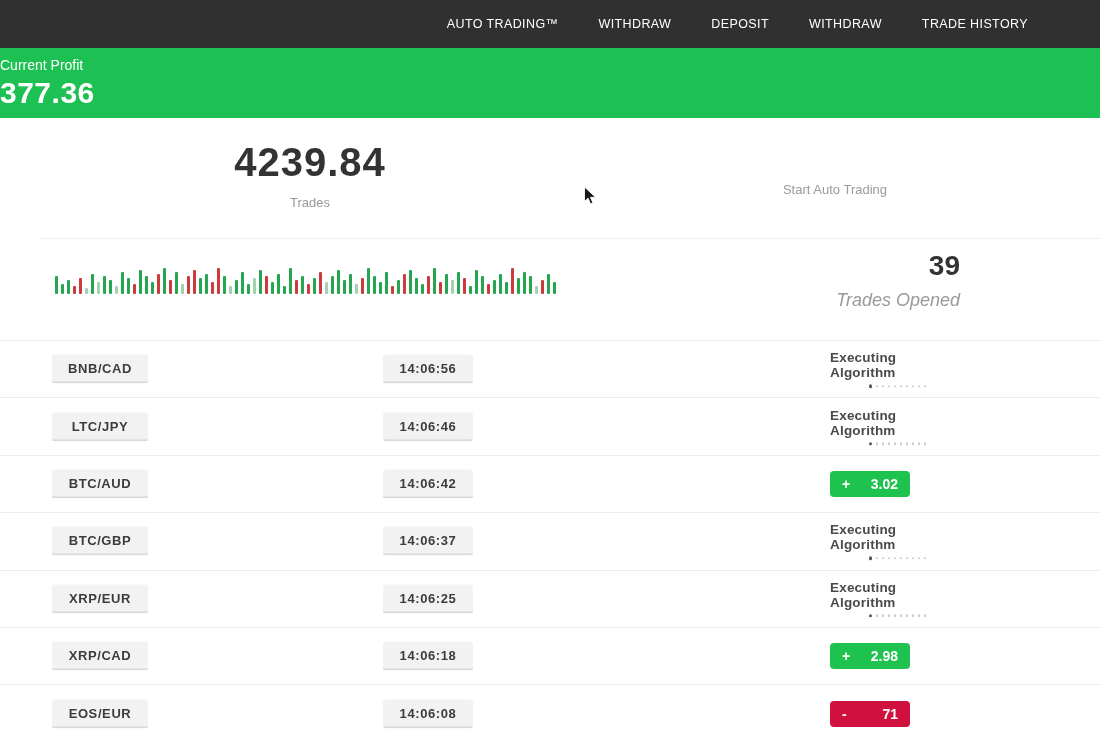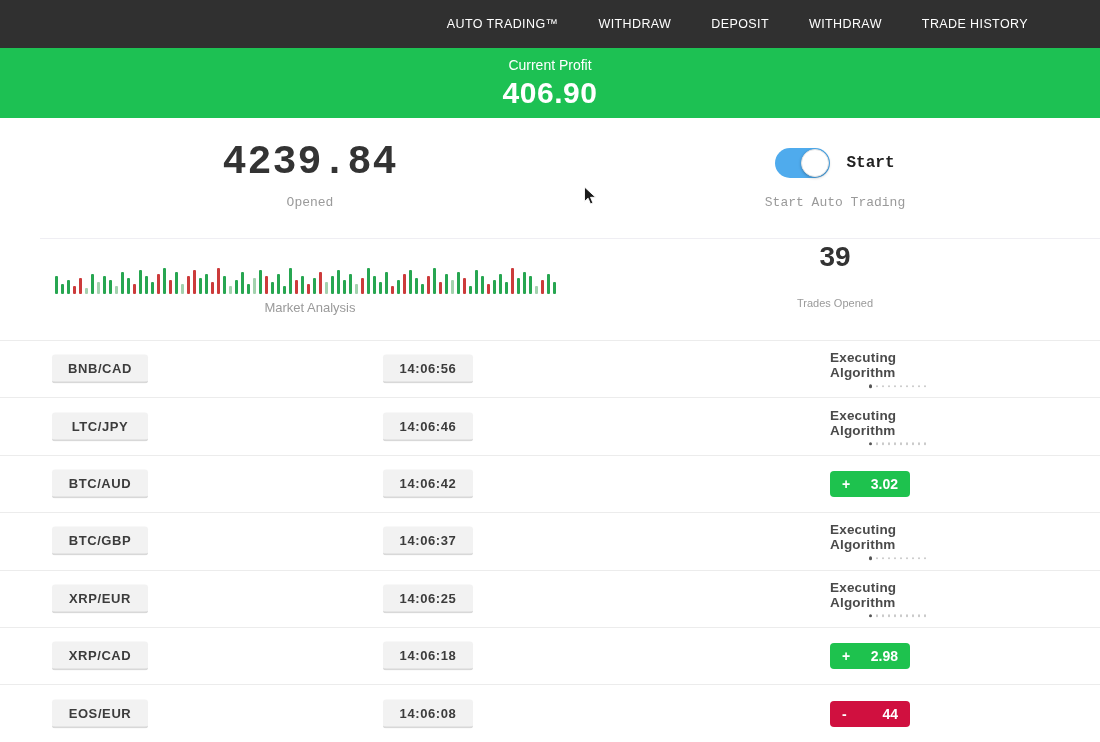--- a/index.html
+++ b/index.html
@@ -11,52 +11,52 @@
   html,body{width:1100px; height:742px;}
   body{font-family:"Liberation Sans",sans-serif; background:#fff; position:relative; overflow:hidden;}
 
   
   .topnav{height:48px; background:var(--nav-bg); display:flex; align-items:center;
           justify-content:flex-end; padding-right:72px; gap:40px;}
   .nav-item{color:#fff; font-size:12.5px; font-weight:normal; letter-spacing:.4px;
             text-decoration:none; cursor:pointer; white-space:nowrap;}
 
   
-  .banner{height:70px; background:var(--banner-green); color:#fff; text-align:center;
+  .banner{height:70px; background:var(--banner-green); color:#fff; text-align:left;
           display:flex; flex-direction:column; justify-content:center; gap:3px;}
   .banner-label{font-size:14px;}
   .banner-value{font-size:30px; font-weight:bold; letter-spacing:.5px;}
 
   
-  .stats{position:relative; height:120px;font-family:Liberation Mono, monospace;}
+  .stats{position:relative; height:120px;}
   .balance-wrap{position:absolute; left:60px; top:22px; width:500px; text-align:center;}
   .balance-value{font-size:40px; font-weight:bold; color:var(--text-dark); letter-spacing:1px;}
   .sub-label{margin-top:10px; color:var(--text-gray); font-size:13px;}
   .autotrade-wrap{position:absolute; left:710px; top:30px; width:250px; text-align:center;}
   .toggle-row{display:flex; align-items:center; justify-content:center; gap:16px;}
   .toggle{position:relative; width:55px; height:30px; border-radius:15px;
           background:var(--toggle-blue); cursor:pointer; flex:0 0 auto;}
   .knob{position:absolute; top:1px; right:1px; width:28px; height:28px; border-radius:50%;
         background:#fff; border:1px solid #e4e4e4; box-shadow:0 1px 3px rgba(0,0,0,.25);}
   .toggle-label{font-size:16px; font-weight:bold; color:#222;}
-  .autotrade-sub{margin-top:17px; color:var(--text-gray); font-size:13px;}
+  .autotrade-sub{margin-top:34px; color:var(--text-gray); font-size:13px;}
 
   .divider{position:absolute; left:40px; right:0; top:238px; border-top:1px solid #efeef3;}
 
   
   .market{position:relative; height:102px;}
   .bars{position:absolute; left:55px; top:19px; width:508px; height:37px;
         display:flex; align-items:flex-end; gap:3px; overflow:hidden;}
   .bar{width:3px; border-radius:1px; flex:0 0 auto;}
   .bar.g{background:var(--bar-green);} .bar.r{background:var(--bar-red);} .bar.pg{background:var(--bar-pale);}
   .market-label{position:absolute; left:60px; top:62px; width:500px; text-align:center;
                 color:var(--text-gray); font-size:13px;}
-  .trades-opened{position:absolute; left:710px; top:3px; width:250px; text-align:center;}
+  .trades-opened{position:absolute; left:710px; top:12px; width:250px; text-align:right;}
   .trades-opened-value{font-size:28px; font-weight:bold; color:var(--text-dark);}
-  .trades-opened-label{margin-top:24px; color:var(--text-gray); font-size:11px;}
+  .trades-opened-label{margin-top:8px; color:var(--text-gray); font-size:18px;font-style:italic;}
 
   
   .rows{border-bottom:1px solid var(--row-line);}
   .trow{position:relative; height:57.4px; border-top:1px solid var(--row-line);}
   .chip{position:absolute; top:50%; transform:translateY(-50%);
         background:var(--chip-bg); border-radius:3px; border-bottom:2px solid var(--chip-edge);
         font-size:13px; font-weight:bold; color:#3c3c3c; letter-spacing:.6px;
         padding:6px 0; text-align:center;}
   .chip.pair{left:52px; width:96px; cursor:pointer;}
   .chip.time{left:383px; width:90px; cursor:pointer;}
@@ -80,35 +80,29 @@
 <div class="topnav">
   <a class="nav-item">AUTO TRADING™</a>
   <a class="nav-item">WITHDRAW</a>
   <a class="nav-item">DEPOSIT</a>
   <a class="nav-item">WITHDRAW</a>
   <a class="nav-item">TRADE HISTORY</a>
 </div>
 
 <div class="banner">
   <div class="banner-label">Current Profit</div>
-  <div class="banner-value">406.90</div>
+  <div class="banner-value">377.36</div>
 </div>
 
 <div class="stats">
   <div class="balance-wrap">
     <div class="balance-value">4239.84</div>
-    <div class="sub-label">Opened</div>
+    <div class="sub-label">Trades</div>
   </div>
   <div class="autotrade-wrap">
-    <div class="toggle-row">
-      <div class="toggle on">
-        <div class="knob"></div>
-      </div>
-      <span class="toggle-label">Start</span>
-    </div>
     <div class="autotrade-sub">Start Auto Trading</div>
   </div>
 </div>
 
 <div class="divider"></div>
 
 <div class="market">
   <div class="bars" id="bars">
       <span class="bar g" style="height: 18px;"></span>
       <span class="bar g" style="height: 10px;"></span>
@@ -188,21 +182,20 @@
       <span class="bar g" style="height: 12px;"></span>
       <span class="bar r" style="height: 26px;"></span>
       <span class="bar g" style="height: 16px;"></span>
       <span class="bar g" style="height: 22px;"></span>
       <span class="bar g" style="height: 18px;"></span>
       <span class="bar pg" style="height: 8px;"></span>
       <span class="bar r" style="height: 14px;"></span>
       <span class="bar g" style="height: 20px;"></span>
       <span class="bar g" style="height: 12px;"></span>
     </div>
-  <div class="market-label">Market Analysis</div>
   <div class="trades-opened">
     <div class="trades-opened-value">39</div>
     <div class="trades-opened-label">Trades Opened</div>
   </div>
 </div>
 
 <div class="rows" id="rows">
   <div class="trow">
     <span class="chip pair">BNB/CAD</span>
     <span class="chip time">14:06:56</span>
@@ -319,21 +312,21 @@
     </div>
   </div>
 
   <div class="trow">
     <span class="chip pair">EOS/EUR</span>
     <span class="chip time">14:06:08</span>
     <div class="result">
       
       <div class="badge red">
         <span class="sign">-</span>
-        <span class="val">44</span>
+        <span class="val">71</span>
       </div>
     </div>
   </div>
 </div>
 
 <div class="cursor">
   <svg width="15" height="21" viewBox="0 0 15 21">
     <path d="M1.5 1 L1.5 15.5 L5.1 12.2 L7.5 18 L9.9 16.9 L7.5 11.3 L12.6 11.3 Z" fill="#1a1a1a" stroke="#ffffff" stroke-width="0.9"></path>
   </svg>
 </div>

